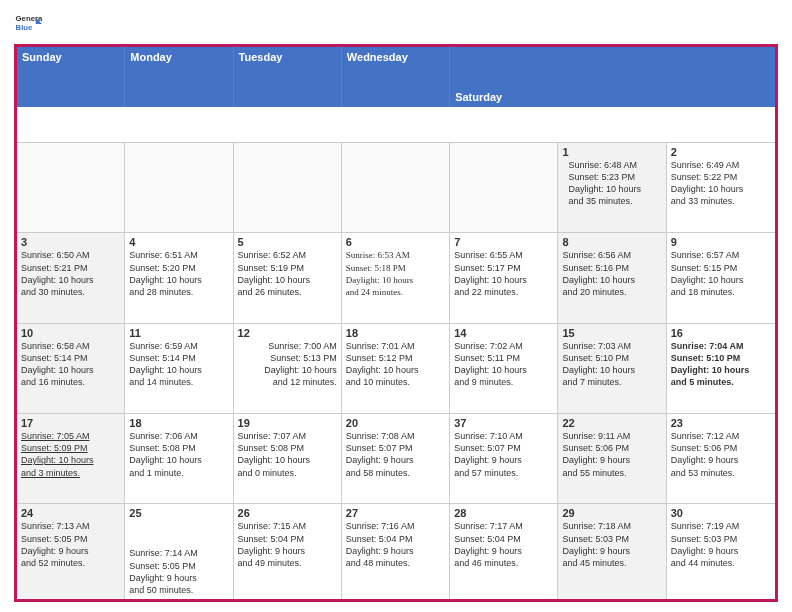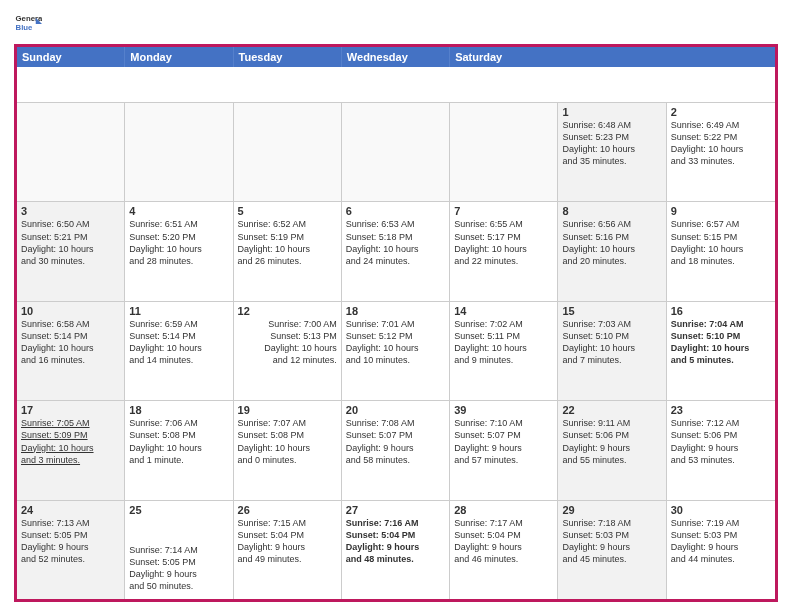--- a/index.html
+++ b/index.html
@@ -58,21 +58,21 @@
       background: #4472C4;
     }
     .cal-header-cell {
       color: #fff;
       font-size: 11px;
       font-weight: bold;
       padding: 4px 5px;
       border-right: 1px solid #5580cc;
       text-align: left;
     }
-    .cal-header-cell:last-child { border-right: none; }
+    .cal-header-cell:last-child { border-right: none; margin-top: 40px; }
     .cal-body {
       flex: 1;
       display: flex;
       flex-direction: column;
     }
     .cal-row {
       display: grid;
       grid-template-columns: repeat(7, 1fr);
       flex: 1;
       border-top: 1px solid #ccc;
@@ -129,21 +129,21 @@
       </div>
     <div class="cal-body">
     <div class="cal-row">
           <div class="cal-cell empty"></div>
           <div class="cal-cell empty"></div>
           <div class="cal-cell empty"></div>
           <div class="cal-cell empty"></div>
           <div class="cal-cell empty"></div>
           <div class="cal-cell shaded">
             <span class="day-number">1</span>
-            <div class="day-info" style="white-space: pre-wrap;">Sunrise: 6:48 AM
+            <div class="day-info" style="white-space: pre-wrap; margin-left: 6px;">Sunrise: 6:48 AM
 Sunset: 5:23 PM
 Daylight: 10 hours
 and 35 minutes.</div>
           </div>
           <div class="cal-cell">
             <span class="day-number">2</span>
             <div class="day-info" style="white-space: pre-wrap;">Sunrise: 6:49 AM
 Sunset: 5:22 PM
 Daylight: 10 hours
 and 33 minutes.</div>
@@ -166,21 +166,21 @@
           </div>
           <div class="cal-cell">
             <span class="day-number">5</span>
             <div class="day-info" style="white-space: pre-wrap;">Sunrise: 6:52 AM
 Sunset: 5:19 PM
 Daylight: 10 hours
 and 26 minutes.</div>
           </div>
           <div class="cal-cell">
             <span class="day-number">6</span>
-            <div class="day-info" style="white-space: pre-wrap;">Sunrise: 6:53 AM
+            <div class="day-info" style="white-space: pre-wrap; font-family: Liberation Serif, serif;">Sunrise: 6:53 AM
 Sunset: 5:18 PM
 Daylight: 10 hours
 and 24 minutes.</div>
           </div>
           <div class="cal-cell">
             <span class="day-number">7</span>
             <div class="day-info" style="white-space: pre-wrap;">Sunrise: 6:55 AM
 Sunset: 5:17 PM
 Daylight: 10 hours
 and 22 minutes.</div>
@@ -274,21 +274,21 @@
 and 0 minutes.</div>
           </div>
           <div class="cal-cell">
             <span class="day-number">20</span>
             <div class="day-info" style="white-space: pre-wrap;">Sunrise: 7:08 AM
 Sunset: 5:07 PM
 Daylight: 9 hours
 and 58 minutes.</div>
           </div>
           <div class="cal-cell">
-            <span class="day-number">39</span>
+            <span class="day-number">37</span>
             <div class="day-info" style="white-space: pre-wrap;">Sunrise: 7:10 AM
 Sunset: 5:07 PM
 Daylight: 9 hours
 and 57 minutes.</div>
           </div>
           <div class="cal-cell shaded">
             <span class="day-number">22</span>
             <div class="day-info" style="white-space: pre-wrap;">Sunrise: 9:11 AM
 Sunset: 5:06 PM
 Daylight: 9 hours
@@ -319,21 +319,21 @@
           </div>
           <div class="cal-cell">
             <span class="day-number">26</span>
             <div class="day-info" style="white-space: pre-wrap;">Sunrise: 7:15 AM
 Sunset: 5:04 PM
 Daylight: 9 hours
 and 49 minutes.</div>
           </div>
           <div class="cal-cell">
             <span class="day-number">27</span>
-            <div class="day-info" style="white-space: pre-wrap; font-weight: bold;">Sunrise: 7:16 AM
+            <div class="day-info" style="white-space: pre-wrap;">Sunrise: 7:16 AM
 Sunset: 5:04 PM
 Daylight: 9 hours
 and 48 minutes.</div>
           </div>
           <div class="cal-cell">
             <span class="day-number">28</span>
             <div class="day-info" style="white-space: pre-wrap;">Sunrise: 7:17 AM
 Sunset: 5:04 PM
 Daylight: 9 hours
 and 46 minutes.</div>

